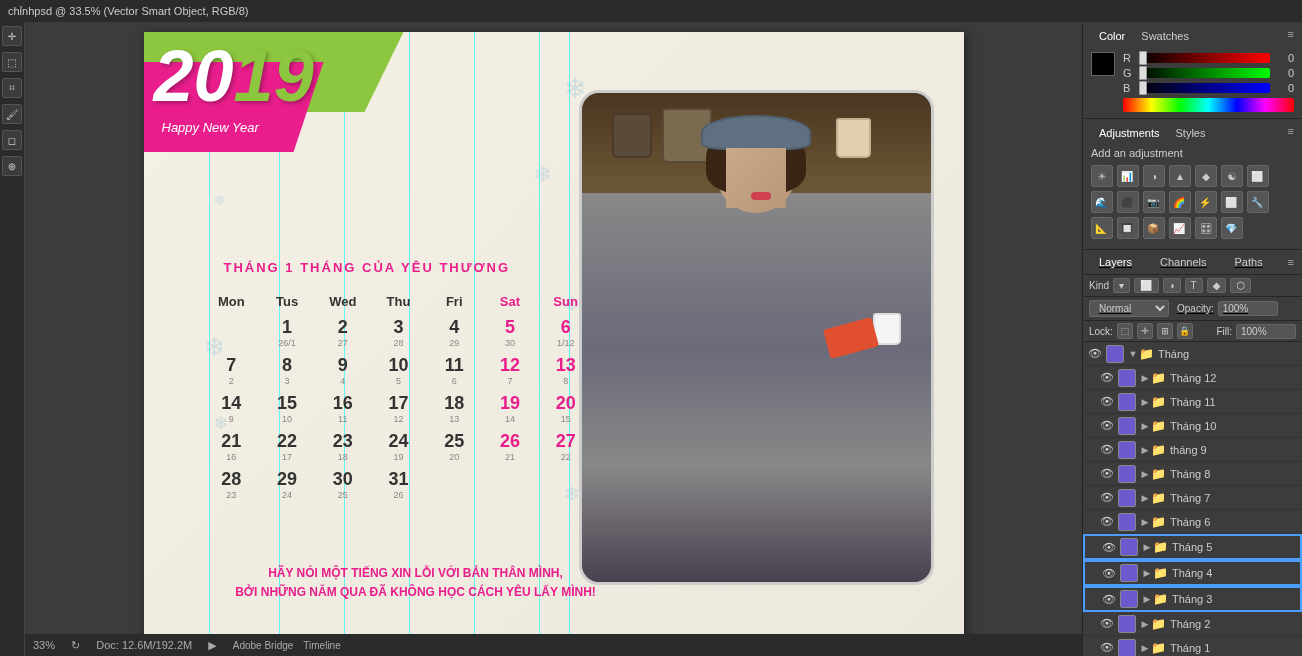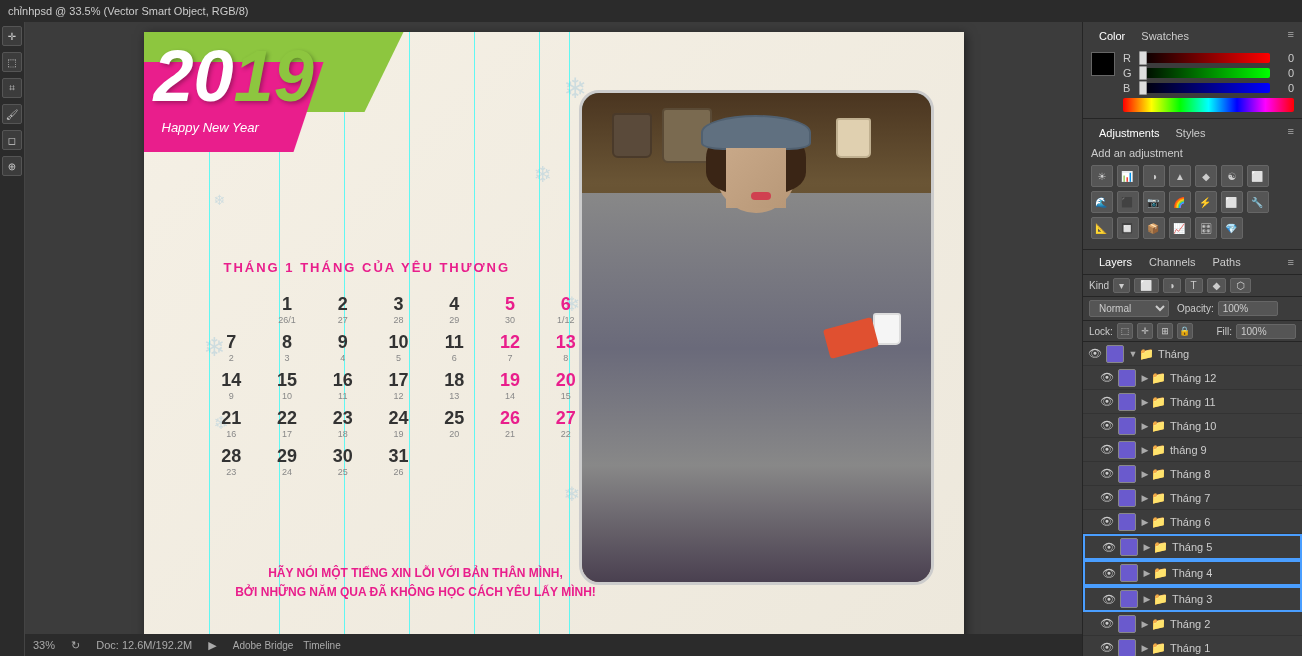--- a/index.html
+++ b/index.html
@@ -423,21 +423,22 @@
     #layers-header {
       display: flex;
       align-items: center;
       padding: 4px 8px;
       border-bottom: 1px solid #252525;
       gap: 6px;
     }
 
     #layers-header-tabs {
       display: flex;
-      gap: 1px;
+      gap: 12px;
+      text-decoration: underline;
     }
 
     .layers-tab {
       font-size: 11px;
       color: #ccc;
       padding: 2px 8px;
       cursor: pointer;
     }
 
     .layers-tab.active { color: #fff; }
@@ -460,20 +461,21 @@
       border-radius: 2px;
       cursor: pointer;
     }
 
     #layers-blend {
       display: flex;
       align-items: center;
       padding: 3px 6px;
       gap: 4px;
       border-bottom: 1px solid #252525;
+      text-decoration: underline;
     }
 
     .blend-dropdown {
       font-size: 10px;
       color: #ccc;
       background: #555;
       border: 1px solid #666;
       padding: 1px 5px;
       border-radius: 2px;
       width: 80px;
@@ -682,20 +684,29 @@
           <div id="banner-pink"></div>
           <div id="year-text">
             <span style="color:#fff;">20</span><span style="color:#8dc63f;">19</span>
           </div>
           <div id="happy-new-year">Happy New Year</div>
         </div>
 
         <div id="subtitle-text">THÁNG 1 THÁNG CỦA YÊU THƯƠNG</div>
 
         <div id="cal-grid">
+          <div class="cal-header-row">
+            <div class="cal-day-header">Mon</div>
+            <div class="cal-day-header">Tus</div>
+            <div class="cal-day-header">Wed</div>
+            <div class="cal-day-header">Thu</div>
+            <div class="cal-day-header">Fri</div>
+            <div class="cal-day-header sat">Sat</div>
+            <div class="cal-day-header sun">Sun</div>
+          </div>
 
           <div class="cal-row">
             <div class="cal-cell"></div>
             <div class="cal-cell">
                 <span class="cal-num">1</span>
                 <span class="cal-sub">26/1</span>
               </div>
             <div class="cal-cell">
                 <span class="cal-num">2</span>
                 <span class="cal-sub">27</span>

